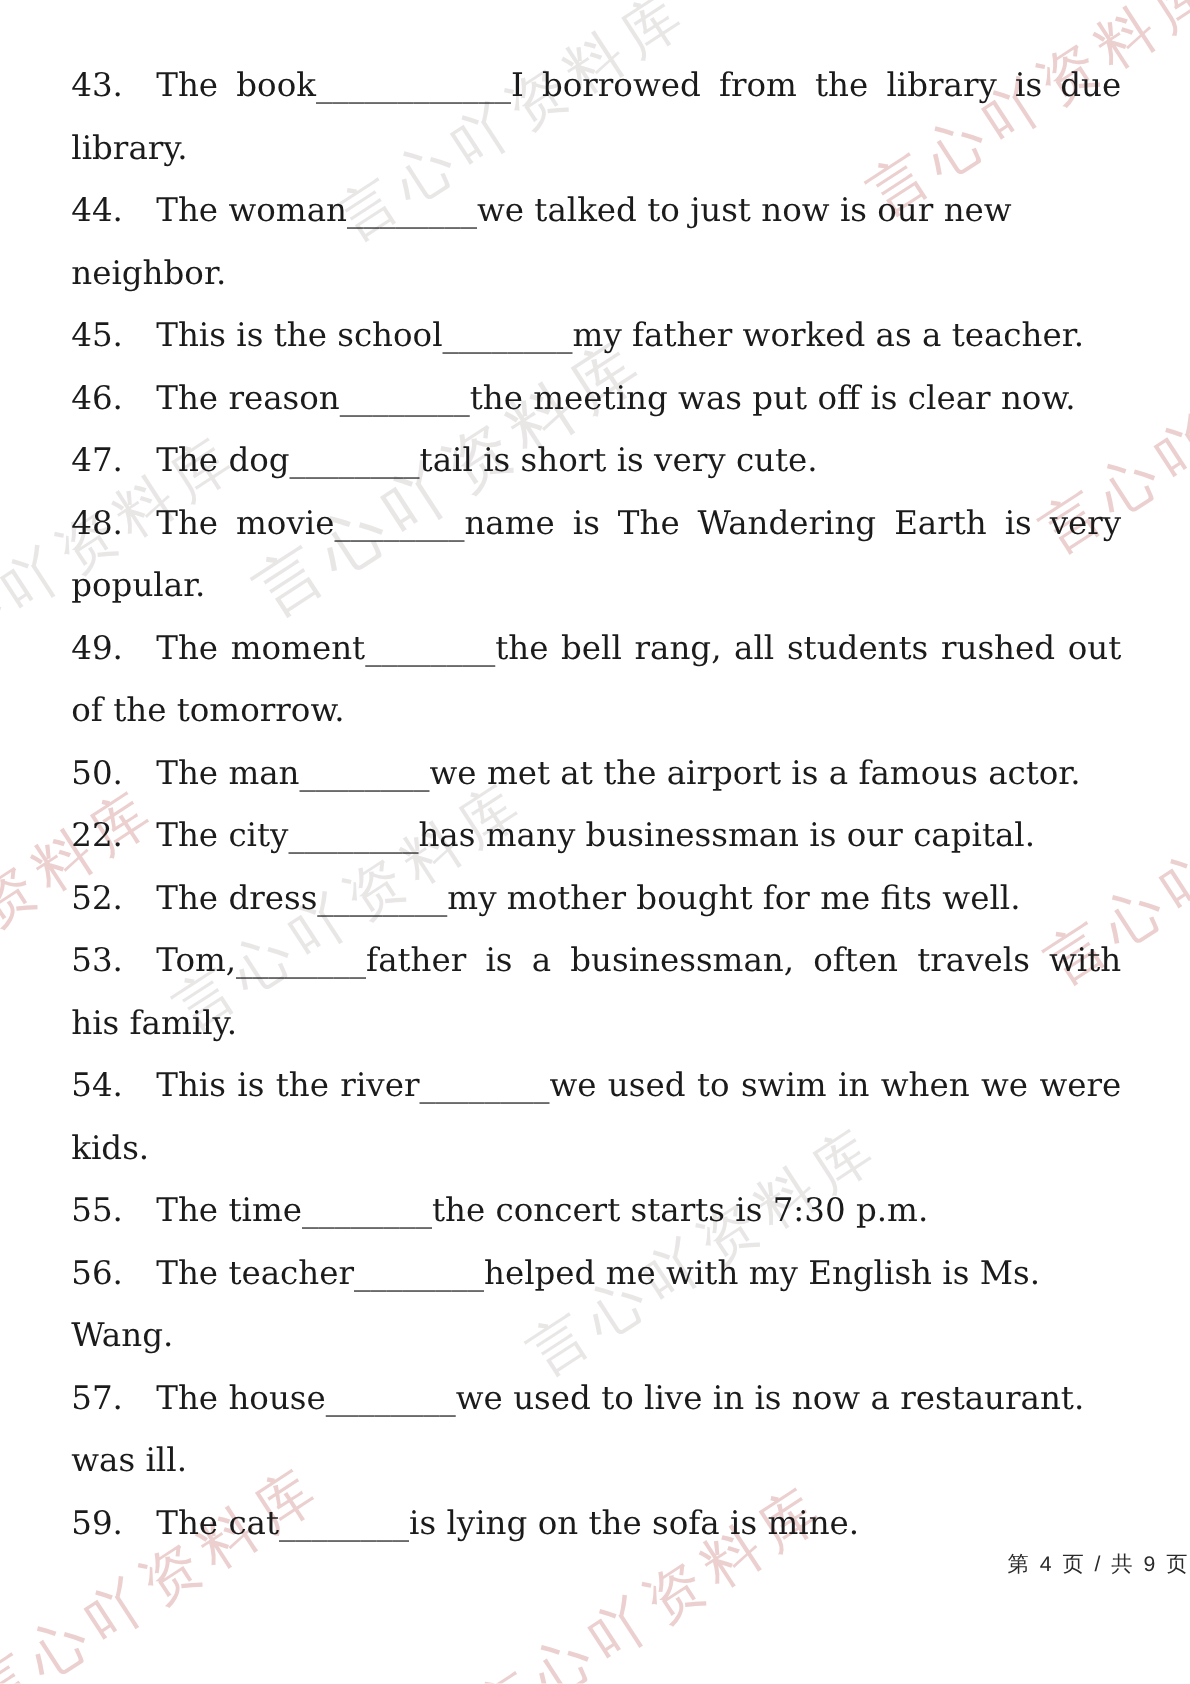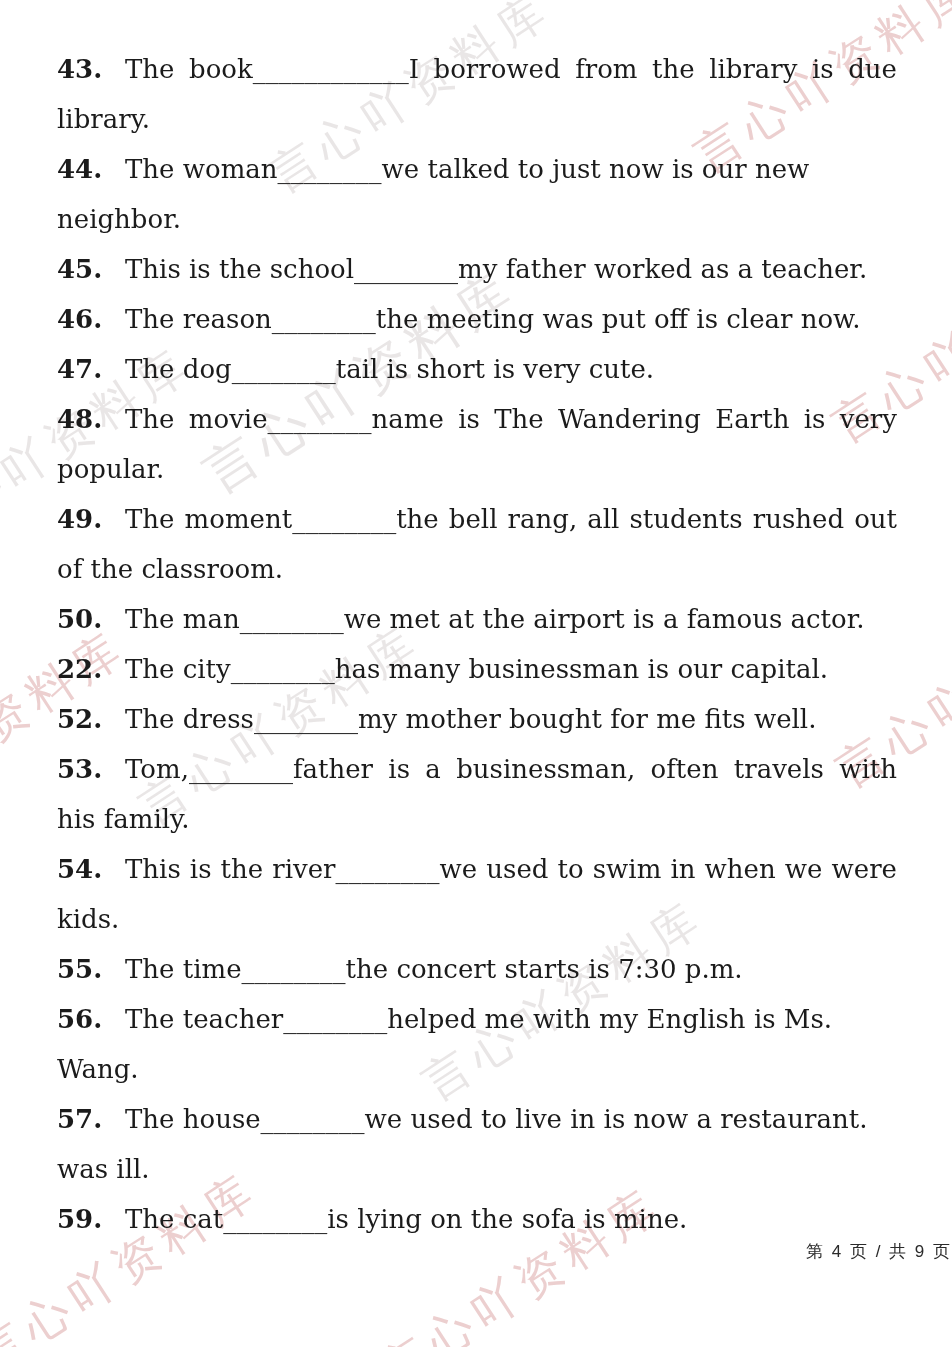--- a/index.html
+++ b/index.html
@@ -25,21 +25,20 @@
     min-height: 50px;
     text-align: left;
   }
   .q-line.fill {
     text-align: justify;
     text-align-last: justify;
   }
   .q-num {
     display: inline-block;
     width: 68px;
-    font-weight: bold;
   }
   .footer {
     position: absolute;
     left: 0;
     right: 0;
     top: 1240px;
     text-align: right;
     font-family: "Liberation Sans", "DejaVu Sans", sans-serif;
     font-size: 17px;
     letter-spacing: 2px;
@@ -102,21 +101,21 @@
       <div class="q-line"><span class="q-num">47.</span><span class="q-text">The dog________tail is short is very cute.</span></div>
     </div>
 
     <div class="q">
       <div class="q-line fill"><span class="q-num">48.</span><span class="q-text">The movie________name is The Wandering Earth is very</span></div>
       <div class="q-line"><span class="q-text">popular.</span></div>
     </div>
 
     <div class="q">
       <div class="q-line fill"><span class="q-num">49.</span><span class="q-text">The moment________the bell rang, all students rushed out</span></div>
-      <div class="q-line"><span class="q-text">of the classroom.</span></div>
+      <div class="q-line"><span class="q-text">of the tomorrow.</span></div>
     </div>
 
     <div class="q">
       <div class="q-line"><span class="q-num">50.</span><span class="q-text">The man________we met at the airport is a famous actor.</span></div>
     </div>
 
     <div class="q">
       <div class="q-line"><span class="q-num">22.</span><span class="q-text">The city________has many businessman is our capital.</span></div>
     </div>
 

